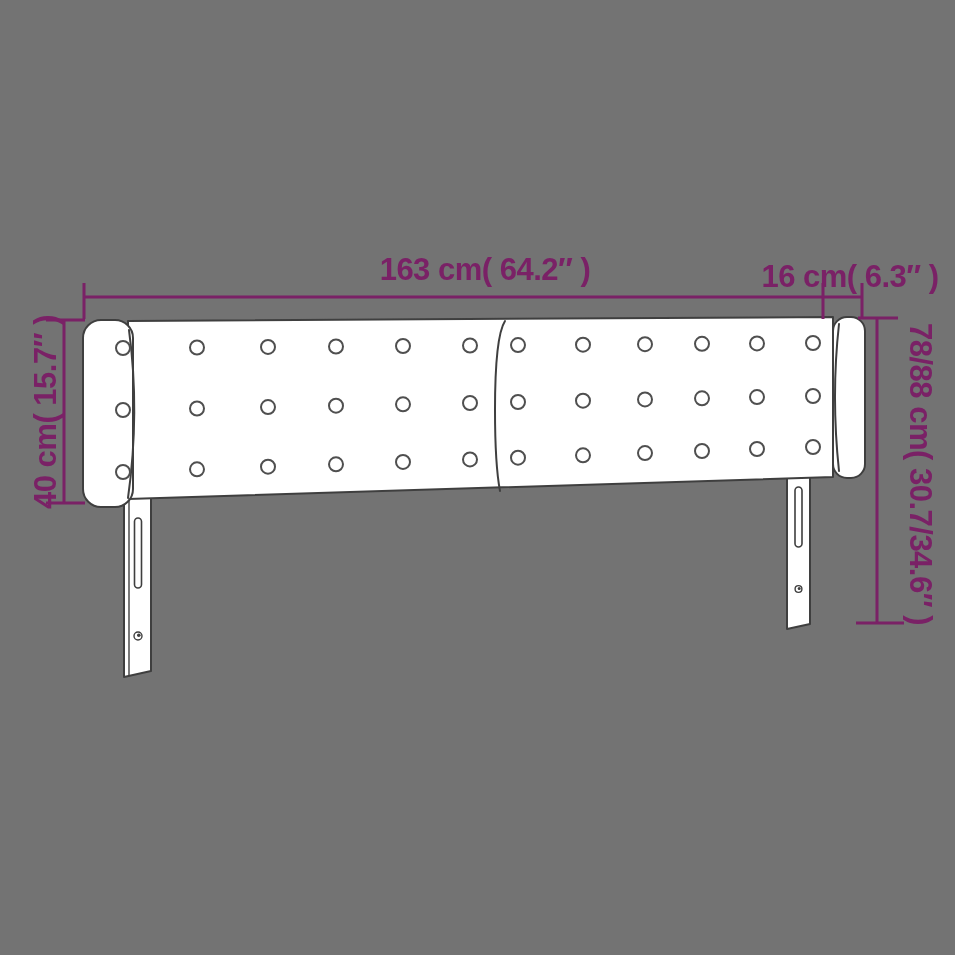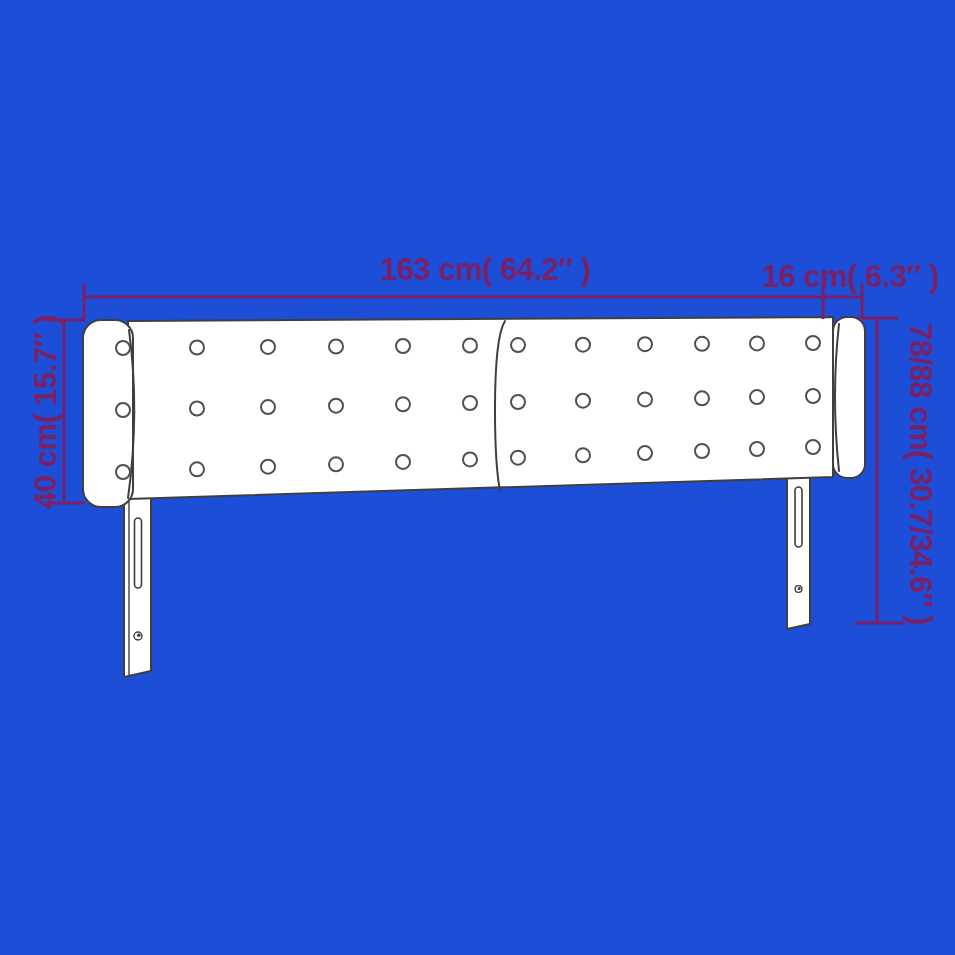--- a/index.html
+++ b/index.html
@@ -1,20 +1,20 @@
 <!DOCTYPE html>
 <html><head>
 <meta charset="utf-8">
 <style>
   html, body { margin: 0; padding: 0; background: #ffffff; }
   .canvas {
     position: relative;
     width: 955px;
     height: 955px;
-    background: #1d4ed8;
+    background: #737373;
     overflow: hidden;
     text-align: center;
   }
   svg { display: block; }
   .dim-label {
     font-family: "Liberation Sans", sans-serif;
     font-weight: 700;
     font-size: 31px;
     letter-spacing: -0.5px;
   }

